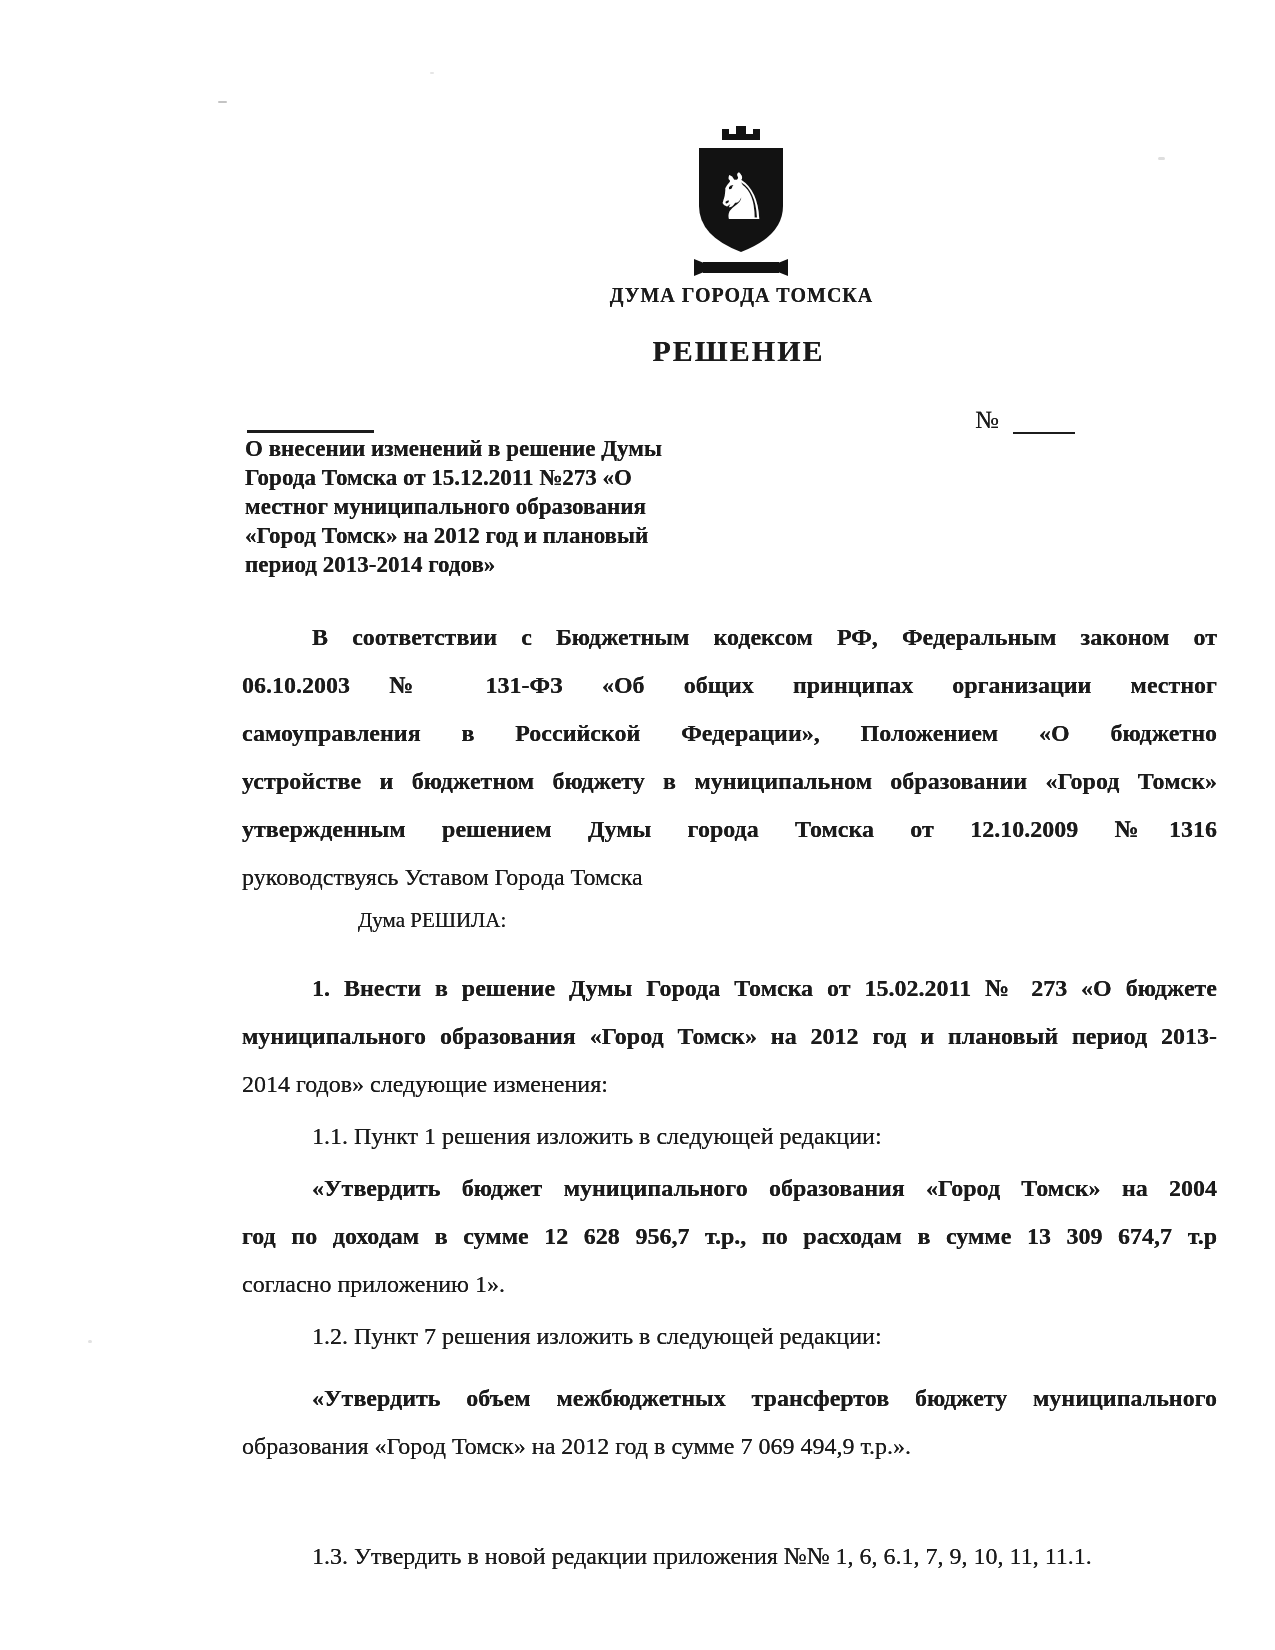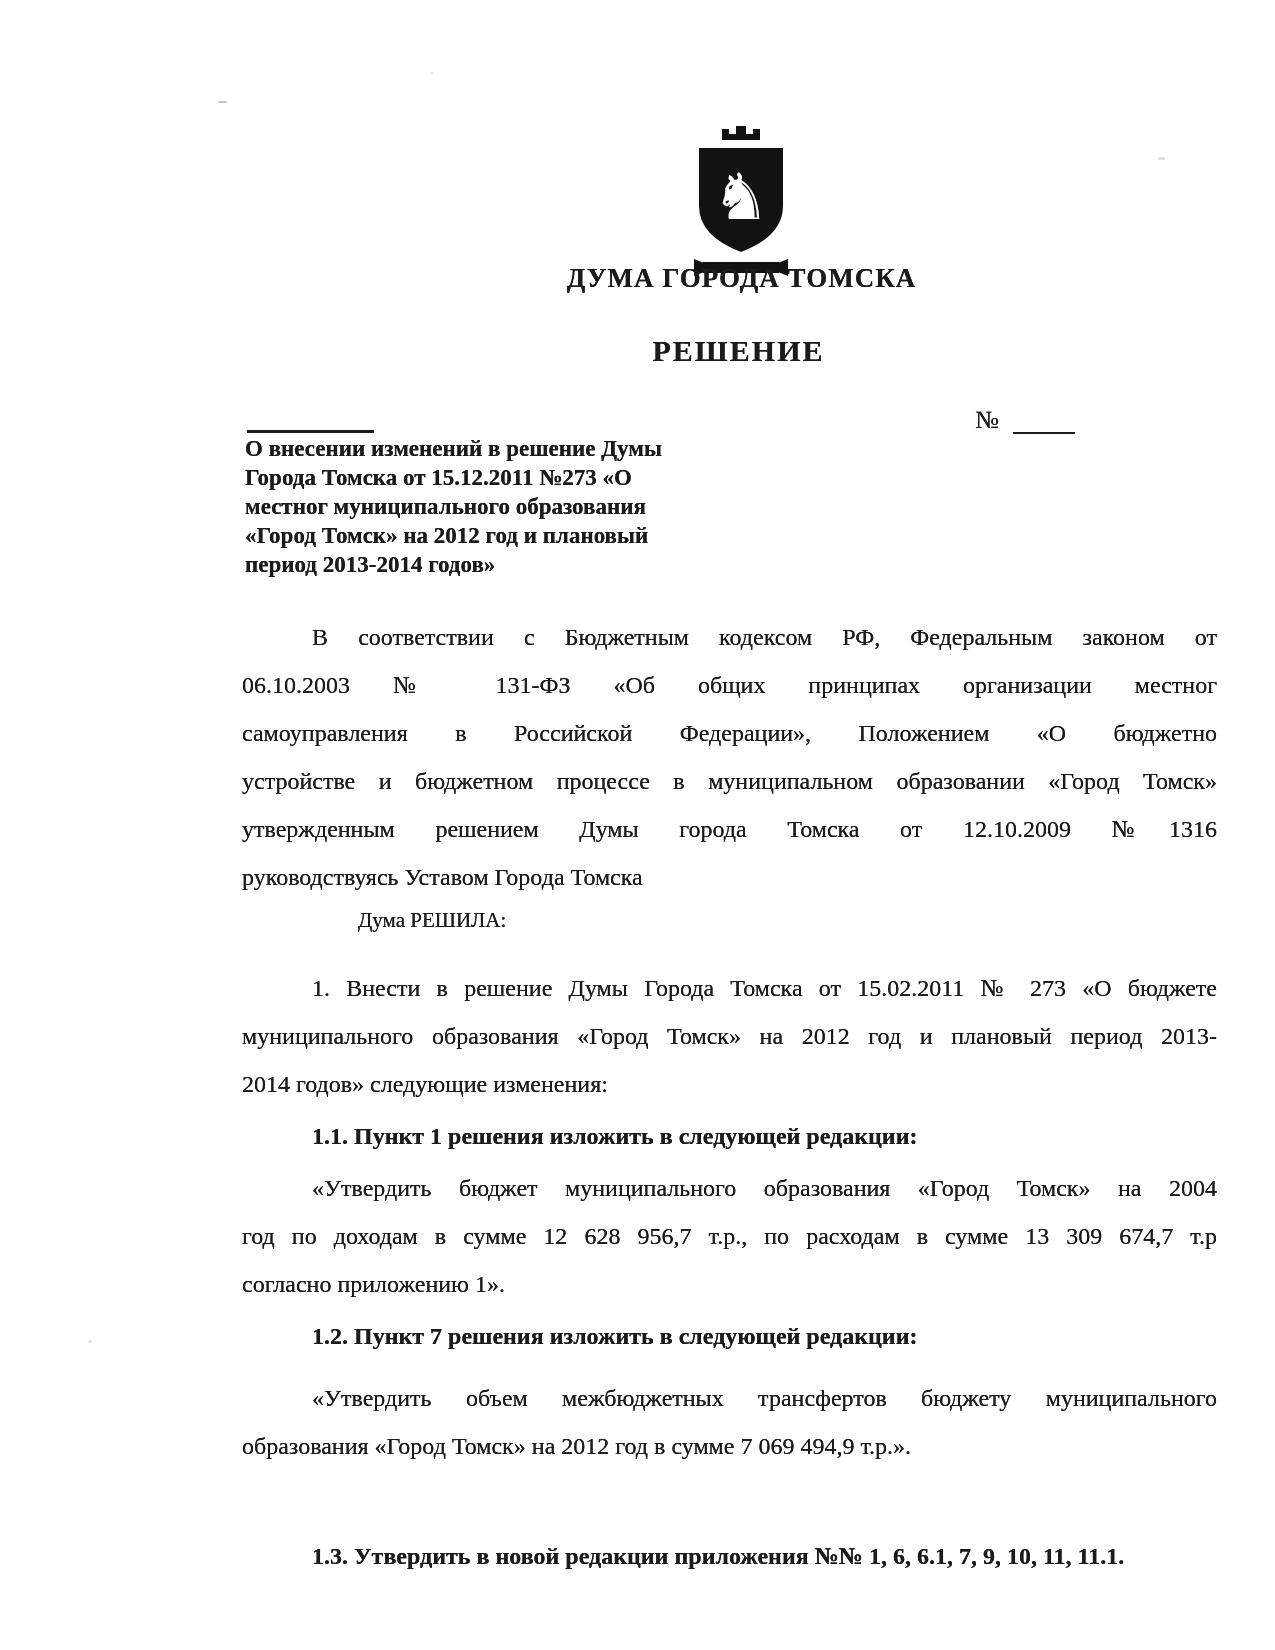--- a/index.html
+++ b/index.html
@@ -21,23 +21,23 @@
   .content {
     position: absolute;
     left: 242px;
     top: 0;
     width: 975px;
     height: 1650px;
     text-shadow: 0 0 0.4px #222;
   }
   .emblem { position: absolute; left: 447px; top: 118px; width: 104px; height: 160px; }
   .org-name {
-    position: absolute; top: 263px; left: 0; width: 100%;
+    position: absolute; top: 284px; left: 0; width: 100%;
     text-align: center; padding-left: 24px; box-sizing: border-box;
-    font-size: 27px; font-weight: bold; letter-spacing: 1px; white-space: nowrap;
+    font-size: 20px; font-weight: bold; letter-spacing: 1px; white-space: nowrap;
   }
   .doc-type {
     position: absolute; top: 334px; left: 0; width: 100%;
     text-align: center; padding-left: 18px; box-sizing: border-box;
     font-size: 30px; font-weight: bold; letter-spacing: 2px; white-space: nowrap;
   }
   .date-line {
     position: absolute; left: 5px; top: 430px; width: 127px; height: 3px;
     background: #1c1c1c;
   }
@@ -48,26 +48,26 @@
   }
   .subject {
     position: absolute; left: 3px; top: 434px; width: 490px;
     font-weight: bold; font-size: 23px; line-height: 29px;
   }
   .para {
     position: absolute; left: 0; width: 975px;
     font-size: 24px; line-height: 48px;
   }
   .para .line { min-height: 48px; }
-  .para .line.jl { text-align: justify; text-align-last: justify; text-justify: inter-word; }
+  .para .line.jl { text-align: justify; text-align-last: justify; text-justify: inter-word; font-weight: bold; }
   .indent .line:first-child { text-indent: 70px; }
   .single {
     position: absolute; left: 0; width: 990px;
     padding-left: 70px; box-sizing: border-box;
-    font-size: 24px; line-height: 48px; white-space: nowrap; font-weight: bold;
+    font-size: 24px; line-height: 48px; white-space: nowrap;
   }
   .resolved {
     position: absolute; top: 908px; left: 0; width: 975px;
     text-align: left; padding-left: 116px; box-sizing: border-box;
     font-size: 21px; white-space: nowrap;
   }
   .b-preamble { top: 613px; }
   .b-item1    { top: 964px; }
   .b-i11      { top: 1112px; }
   .b-quote1   { top: 1164px; }
@@ -118,21 +118,21 @@
         <div class="line">Города Томска от 15.12.2011 №273 «О</div>
         <div class="line">местног муниципального образования</div>
         <div class="line">«Город Томск» на 2012 год и плановый</div>
         <div class="line">период 2013-2014 годов»</div>
       </div>
 
     <div class="para indent b-preamble">
         <div class="line jl">В соответствии с Бюджетным кодексом РФ, Федеральным законом от</div>
         <div class="line jl">06.10.2003 № 131-ФЗ «Об общих принципах организации местног</div>
         <div class="line jl">самоуправления в Российской Федерации», Положением «О бюджетно</div>
-        <div class="line jl">устройстве и бюджетном процессе в муниципальном образовании «Город Томск»</div>
+        <div class="line jl">устройстве и бюджетном бюджету в муниципальном образовании «Город Томск»</div>
         <div class="line jl">утвержденным решением Думы города Томска от 12.10.2009 №1316</div>
         <div class="line">руководствуясь Уставом Города Томска</div>
       </div>
 
     <div class="resolved">Дума РЕШИЛА:</div>
 
     <div class="para indent b-item1">
         <div class="line jl">1. Внести в решение Думы Города Томска от 15.02.2011 № 273 «О бюджете</div>
         <div class="line jl">муниципального образования «Город Томск» на 2012 год и плановый период 2013-</div>
         <div class="line">2014 годов» следующие изменения:</div>

